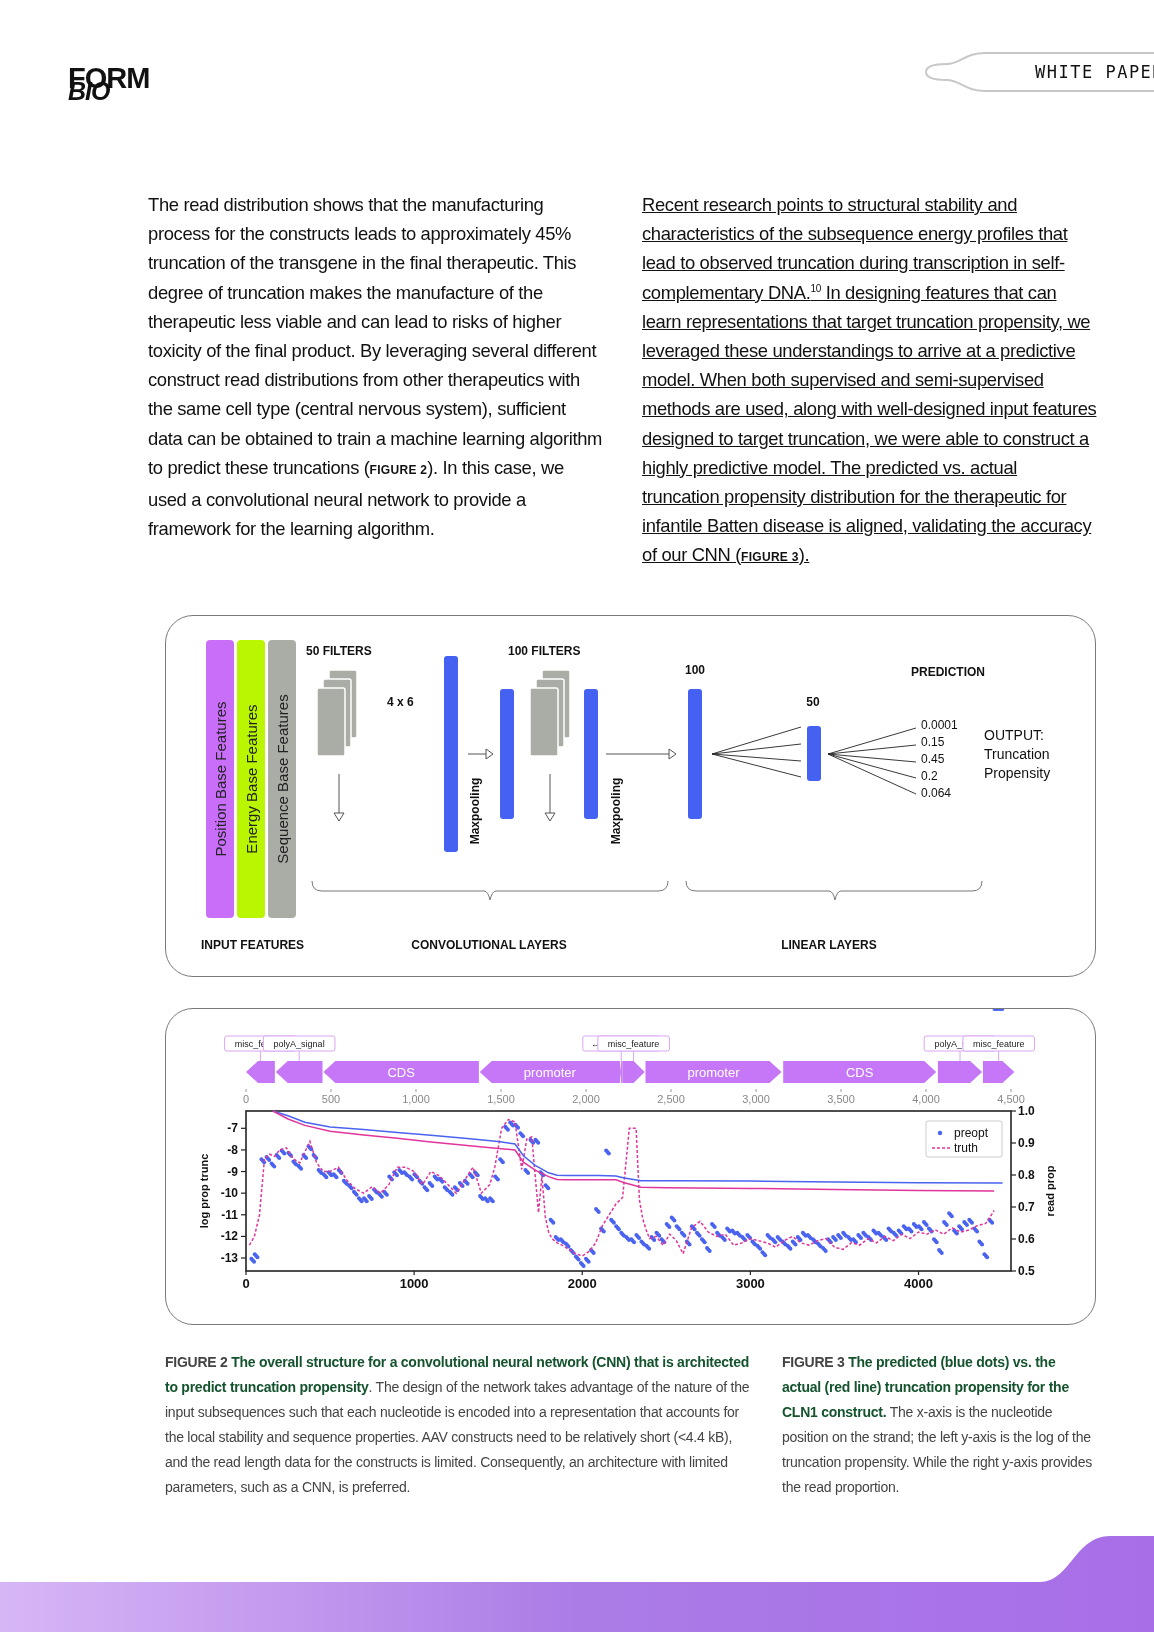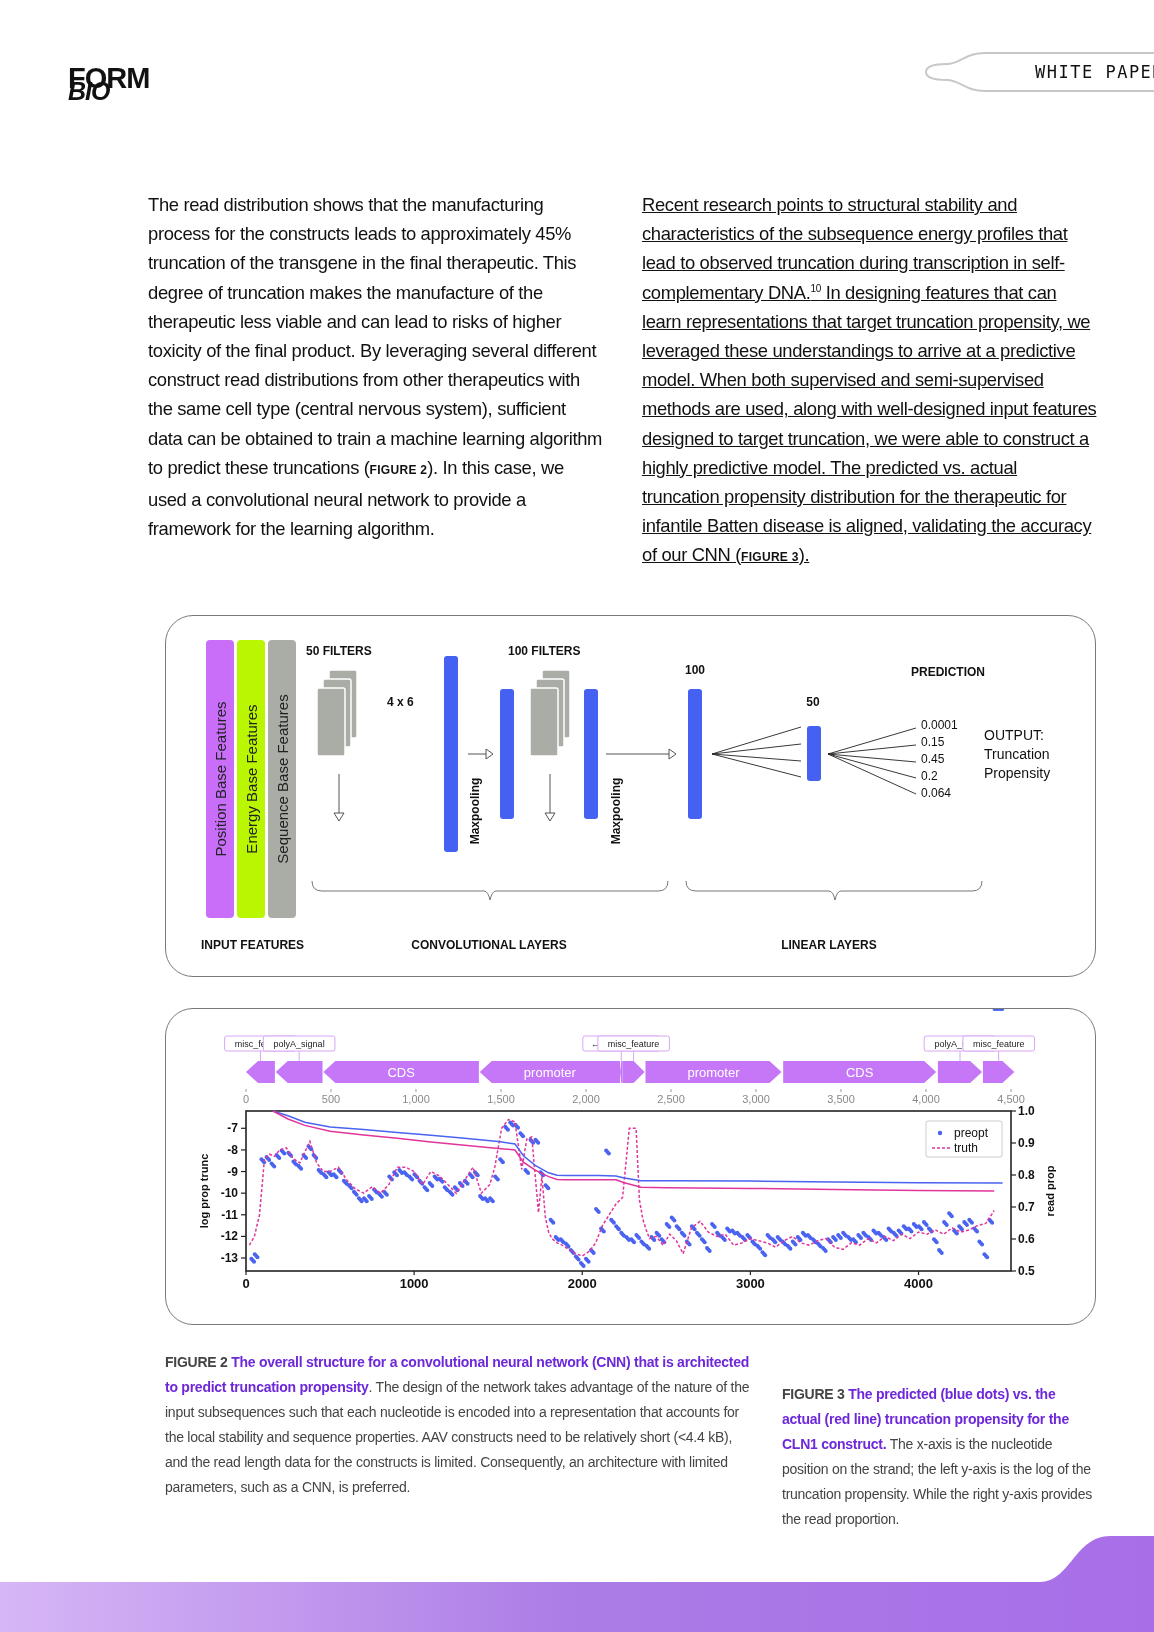--- a/index.html
+++ b/index.html
@@ -22,22 +22,22 @@
   sup { font-size: 10px; line-height: 0; }
 
   .figbox { position: absolute; left: 165px; width: 931px; border: 1.2px solid #7a7a7a; border-radius: 28px; background: #fff; }
   .fig2 { top: 615px; height: 362px; }
   .fig3 { top: 1008px; height: 317px; }
 
   .fig-svg { position: absolute; left: 0; top: 0; }
 
   .caption { position: absolute; top: 1350px; font-size: 14px; line-height: 25px; color: #444; letter-spacing: -0.25px; }
   .caption.c2 { left: 165px; width: 590px; }
-  .caption.c3 { left: 782px; width: 310px; margin-top: 32px; }
-  .caption b { color: #6d28d9; }
+  .caption.c3 { left: 782px; width: 310px; }
+  .caption b { color: #14532d; }
   .caption .fignum { font-weight: 700; color: #444; }
 
   .footer { position: absolute; left: 0; top: 1536px; width: 1154px; height: 96px; }
 </style>
 </head>
 <body>
 
 <div class="logo">
   <span class="l1">FORM</span>
   <span class="l2">BIO</span>

